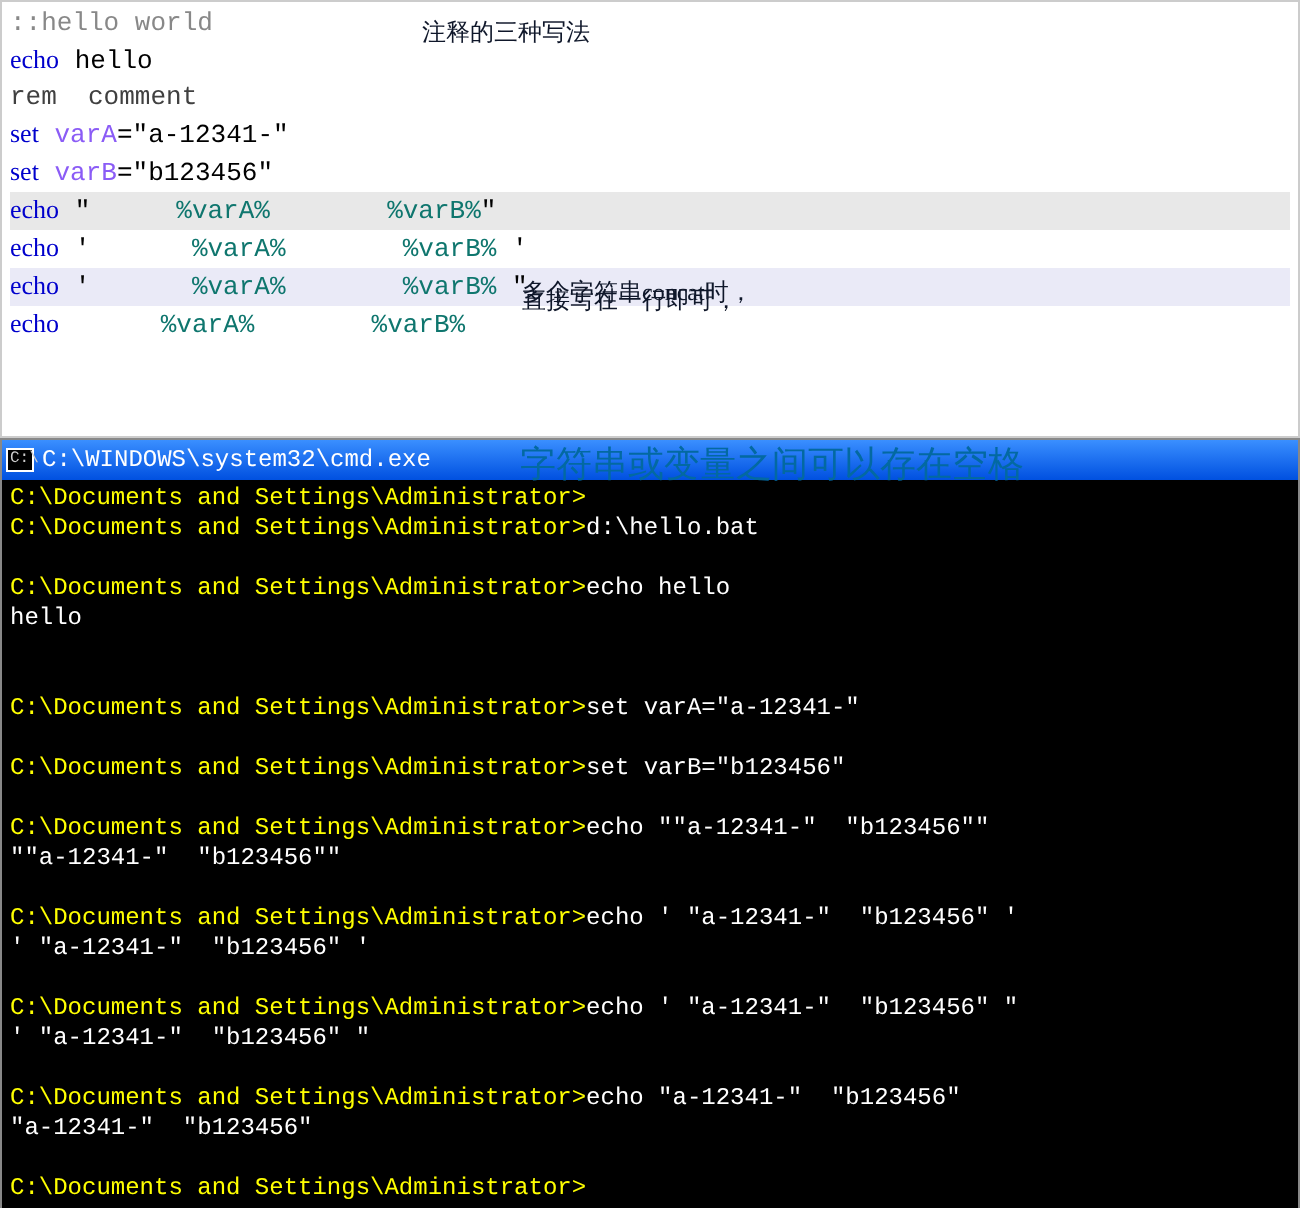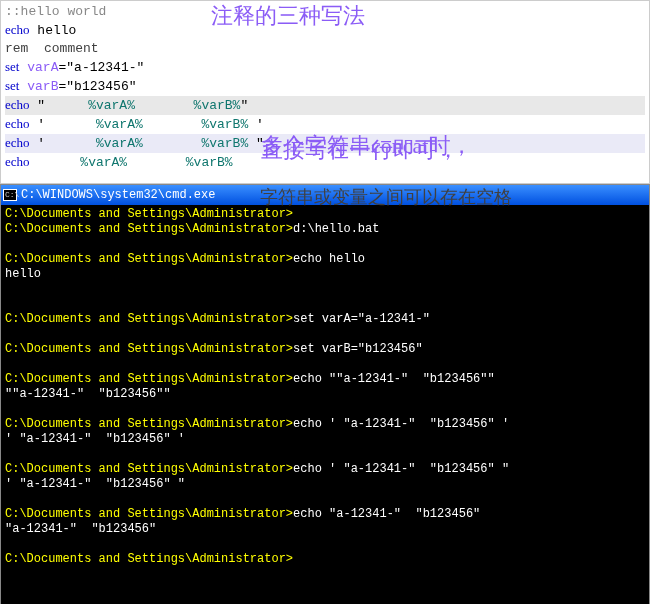--- a/index.html
+++ b/index.html
@@ -1,33 +1,33 @@
 <!DOCTYPE html>
 <html><head>
 <meta charset="utf-8">
 <style>
   * { margin: 0; padding: 0; box-sizing: border-box; }
   body { width: 650px; height: 604px; font-family: "Courier New", monospace; font-size: 13px; background: #fff; overflow: hidden; }
-  .editor { background: #fff; padding: 2px 4px; line-height: 18px; border: 1px solid #ccc; position: relative; height: 184px; }
+  .editor { background: #fff; padding: 2px 4px; line-height: 18px; border: 1px solid #ccc; position: relative; height: 219px; }
   .line { white-space: pre; }
   .hl1 { background: #e8e8e8; }
   .hl2 { background: #eaeaf7; }
   .gray { color: #888; }
   .blue { color: #0000cc; font-family: Liberation Serif, serif; }
   .green { color: #404040; }
   .dpurple { color: #8b5cf6; }
   .orange { color: #0f766e; margin-left: 43px; }
-  .anntxt { position: absolute; color: #8b5cf6; font-family: "SimSun","宋体",serif; font-size: 22px; font-weight: normal; }
+  .anntxt { position: absolute; color: #0f172a; font-family: "SimSun","宋体",serif; font-size: 12px; font-weight: normal; }
   .termwin { border: 1px solid #888; }
   .titlebar { background: #1a6fff; background: linear-gradient(#3a8fff,#0050e0); color: #fff; font-family: "Courier New", monospace; font-size: 12px; height: 20px; line-height: 20px; padding-left: 2px; display: flex; align-items: center; }
   .cmdicon { width: 14px; height: 12px; background: #000; border: 1px solid #fff; margin-right: 4px; display: inline-block; font-size: 8px; color:#ccc; line-height:10px; padding-left:1px;}
   .terminal { background: #000; color: #fff; font-family: "Courier New", monospace; font-size: 12px; line-height: 15px; padding: 2px 4px; height: 472px; overflow: hidden; }
   .tline { white-space: pre; }
   .yel { color: #ffff00; }
-  .anntxt2 { position: absolute; color: #404040; font-family: "SimSun","宋体",serif; font-size: 18px; z-index: 5; }
+  .anntxt2 { position: absolute; color: #0369a1; font-family: "SimSun","宋体",serif; font-size: 18px; z-index: 5; }
 </style>
 </head>
 <body>
 
 <div class="editor">
   <div id="editor-lines">
       <div class="line "><span class="gray">::hello world</span></div>
       <div class="line "><span class="blue">echo</span><span class=""> hello</span></div>
       <div class="line "><span class="green">rem</span><span class="green">  comment</span></div>
       <div class="line "><span class="blue">set</span><span class="dpurple"> varA</span><span class="">=</span><span class="">"a-12341-"</span></div>

